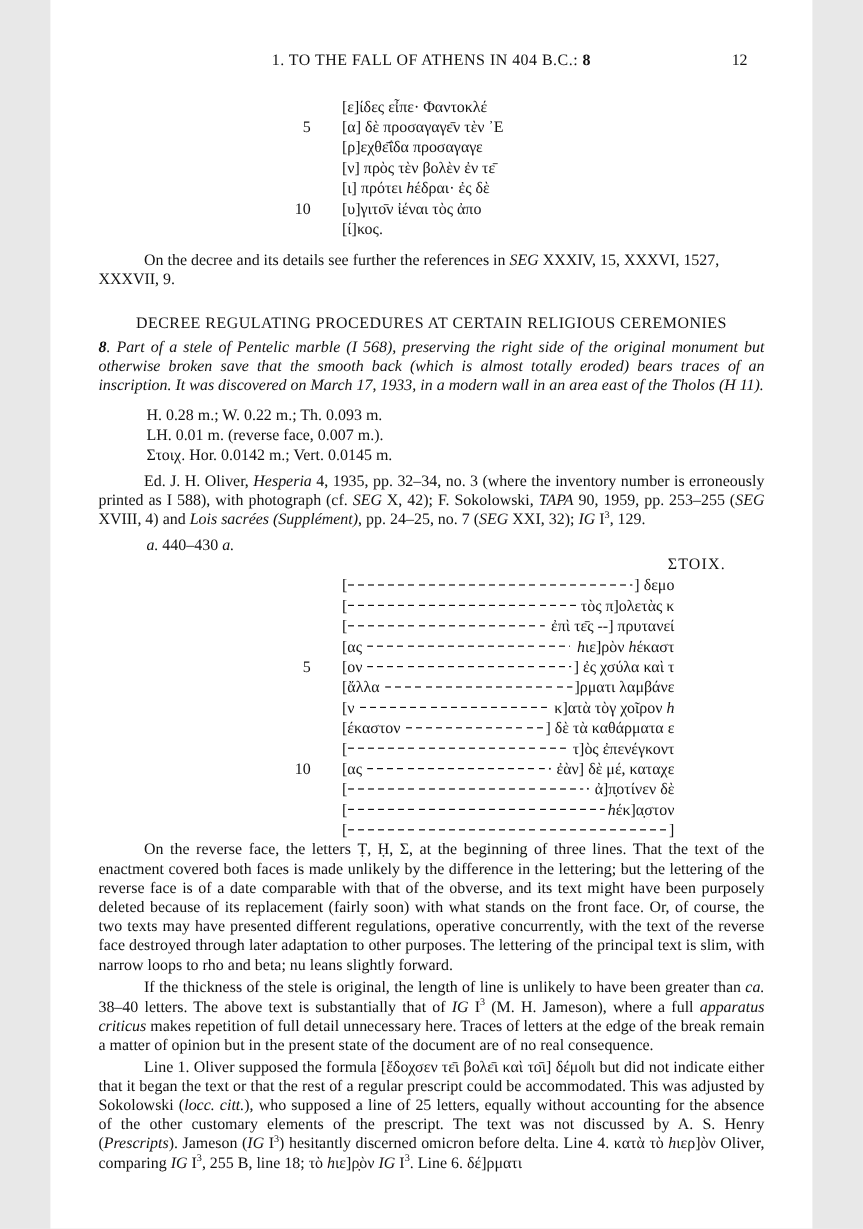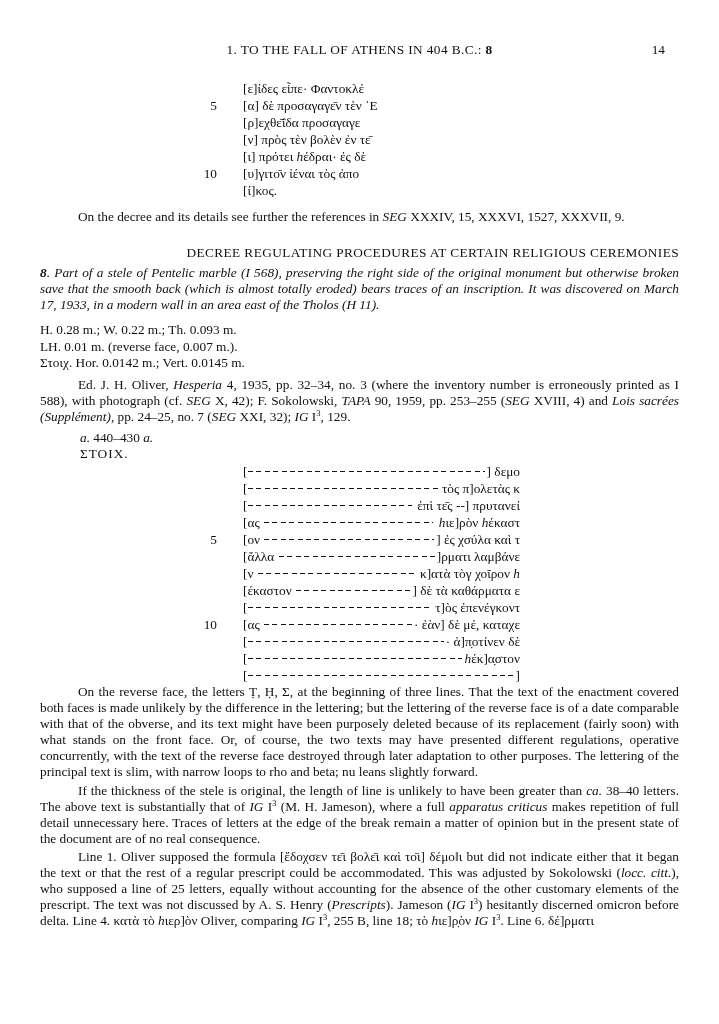--- a/index.html
+++ b/index.html
@@ -1,17 +1,17 @@
 <!DOCTYPE html>
 <html><head>
 <meta charset="utf-8">
 <style>
   html,body{margin:0;padding:0;background:#e8e8e8;}
   .page{
-    width:719px;height:1024px;background:#ffffff;color:#111;
+    width:635px;height:1024px;background:#ffffff;color:#111;
     font-family:"Liberation Serif","DejaVu Serif",serif;
     font-size:13.3px;line-height:16px;
     box-sizing:border-box;padding:42px 40px 0 40px;
     position:relative;overflow:hidden;margin:0 auto;
   }
   .i{font-style:italic;}
   .b{font-weight:bold;}
   .sup{vertical-align:super;font-size:8.5px;line-height:0;}
   p{margin:0;}
   .header{position:relative;height:16px;}
@@ -24,41 +24,41 @@
   .ltext{display:flex;width:100%;}
   .ltext > span{white-space:pre;}
   .fill{
     flex:1 1 auto;min-width:14px;
     background-image:repeating-linear-gradient(90deg,#141414 0 5px,transparent 5px 8.4px);
     background-size:calc(100% - 3px) 1.4px;
     background-repeat:no-repeat;
     background-position:1px 8.2px;
   }
   .p-ref{margin-top:10px;text-indent:38px;}
-  .section-head{margin-top:20px;text-align:right;letter-spacing:.4px;}
+  .section-head{margin-top:20px;text-align:center;letter-spacing:.4px;}
   .p8{margin-top:4px;text-align:justify;font-style:italic;}
-  .meas{margin-top:9px;line-height:16.5px;}
+  .meas{margin-top:9px;margin-left:40px;line-height:16.5px;}
   .p-ed{margin-top:5px;text-indent:38px;text-align:justify;}
   .date-row{margin-top:5px;display:flex;justify-content:space-between;margin-left:40px;padding-right:32px;flex-direction:column;}
-  .stoich{letter-spacing:1px;}
+  .stoich{letter-spacing:1px;text-align:right;}
   .vacat-line{margin-left:203px;width:277px;text-align:right;padding-right:2px;margin-top:22px;height:15px;line-height:15px;box-sizing:border-box;}
   .inscr{margin-left:203px;width:277px;margin-top:1px;}
   .body-p{text-align:justify;text-indent:38px;}
   .c1{margin-top:0;}
   .c2{margin-top:3px;}
   .c3{margin-top:2px;}
 </style>
 </head>
 <body>
 
 <div class="page">
 
   <div class="header">
     <div class="header-title"><span>1. TO THE FALL OF ATHENS IN 404 B.C.: </span><span class="b">8</span></div>
-    <span class="page-num">14</span>
+    <span class="page-num">12</span>
   </div>
 
   <div class="epigraph1">
     <div class="gline">
         <span class="lnum"></span>
         <span class="ltext">
           <span>[ε]ίδες εἶπε· Φαντοκλέ</span>
         </span>
       </div>
     <div class="gline">

